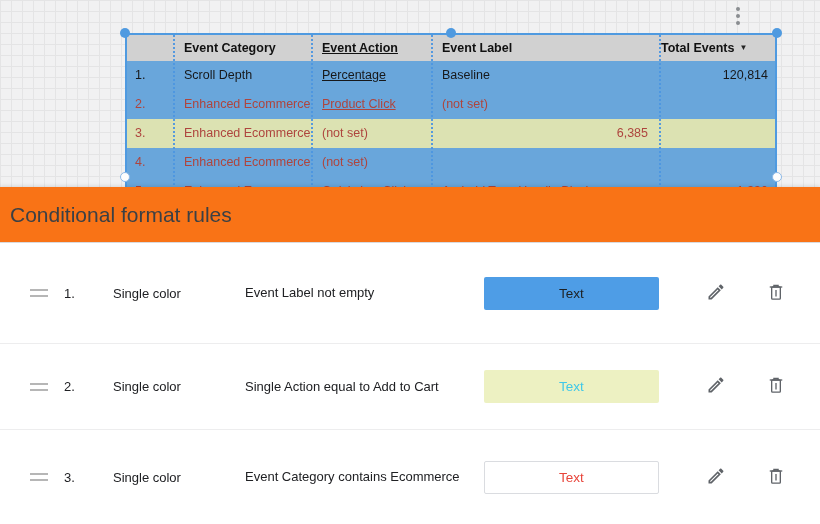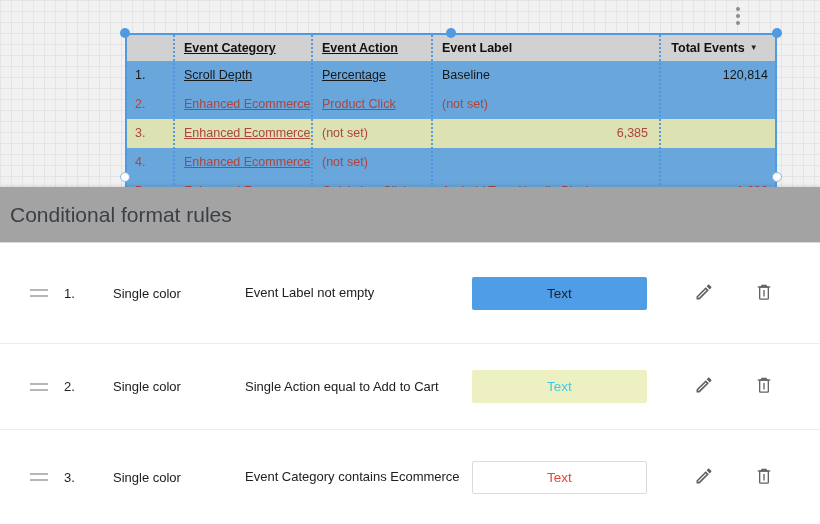--- a/index.html
+++ b/index.html
@@ -19,52 +19,52 @@
   .more-dots i { display:block; width:4px; height:4px; border-radius:50%; background:#8a8d91; margin:0 auto 3px; }
 
   
   .dtable {
     position:absolute; left:125px; top:33px; width:652px; height:160px;
     border:2px solid #4f9ae0; border-bottom:none; background:#fff;
   }
   .trow { display:flex; height:29px; line-height:29px; font-size:12.5px; }
   .trow.head { height:26px; line-height:26px; background:#d1d1d1; font-weight:bold; color:#111; }
   .c0 { width:48px;  padding-left:8px; }
-  .c1 { width:138px; padding-left:9px;text-decoration:underline; }
+  .c1 { width:138px; padding-left:9px; }
   .c2 { width:120px; padding-left:9px;text-decoration:underline; }
   .c3 { width:228px; padding-left:9px; }
   .c4 { width:114px; padding-right:7px; text-align:right; }
   .trow .c0,.trow .c1,.trow .c2,.trow .c3,.trow .c4 { overflow:hidden; white-space:nowrap; }
-  .head .c4 { display:flex; align-items:center; justify-content:center; }
+  .head .c4 { display:flex; align-items:center; justify-content:flex-start; }
   .sort-arrow { font-size:8px; margin-left:5px; color:#222; }
   .colsep { position:absolute; top:0; bottom:0; width:0; border-left:2px dotted rgba(77,150,224,0.95); }
   .colsep.s1 { left:46px; } .colsep.s2 { left:184px; } .colsep.s3 { left:304px; } .colsep.s4 { left:532px; }
 
   
   .handle { position:absolute; width:10px; height:10px; border-radius:50%; background:#4f9ae0; z-index:5; cursor:pointer; }
   .handle.hollow { background:#fdfdfd; border:1.5px solid #8cb9e8; }
   .h-tl { left:120px; top:28px; } .h-tc { left:446px; top:28px; } .h-tr { left:772px; top:28px; }
   .h-ml { left:120px; top:172px; } .h-mr { left:772px; top:172px; }
 
   
   .panel { position:absolute; left:0; top:187px; width:820px; height:337px; background:#fff;
            box-shadow:0 -1px 4px rgba(0,0,0,0.12); }
-  .panel-head { height:56px; background:#a3a3a3; border-bottom:1px solid #d9dadd;
+  .panel-head { height:56px; background:#f97316; border-bottom:1px solid #d9dadd;
                 display:flex; align-items:center; padding-left:10px; }
   .panel-title { font-size:21px; color:#3b4045; }
 
   .rule-row { display:flex; align-items:center; padding-left:30px; border-bottom:1px solid #ededee;
               color:#202124; font-size:13px; }
   .rule-row.r1 { height:101px; } .rule-row.r2 { height:86px; } .rule-row.r3 { height:94px; border-bottom:none; }
   .drag { width:18px; cursor:grab; }
   .drag i { display:block; height:2px; background:#b6b6b6; margin:4px 0; }
   .rule-index { width:30px; margin-left:16px; }
   .rule-type  { width:120px; margin-left:19px; }
   .rule-cond  { width:215px; margin-left:12px; line-height:1.5; }
-  .swatch { width:175px; height:33px; margin-left:12px; display:flex; align-items:center;
+  .swatch { width:175px; height:33px; margin-left:24px; display:flex; align-items:center;
             justify-content:center; font-size:13.5px; border-radius:2px; cursor:pointer; }
   .icon-btn { width:22px; height:22px; display:flex; align-items:center; justify-content:center;
               cursor:pointer; background:none; border:none; }
   .icon-btn.edit  { margin-left:46px; }
   .icon-btn.trash { margin-left:38px; }
   .icon-btn svg { width:20px; height:20px; }
 </style>
 </head>
 <body>
 

